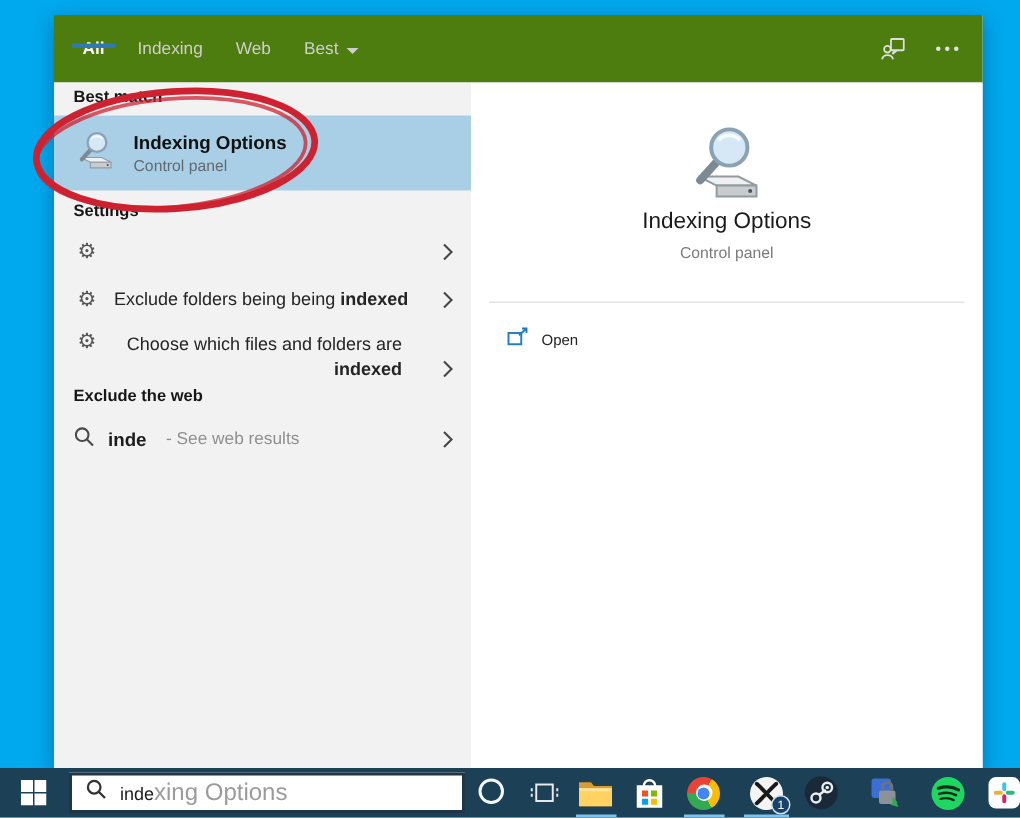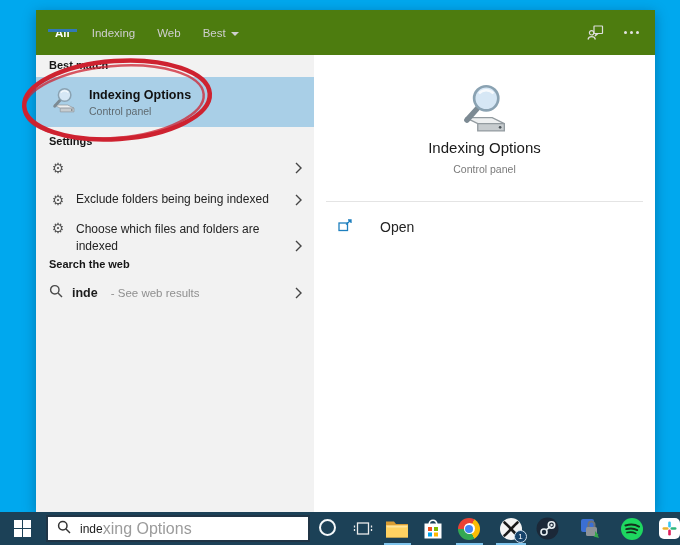--- a/index.html
+++ b/index.html
@@ -64,22 +64,22 @@
   .srow{height:32px;}
   .srow1{top:97px;}
   .srow2{top:129px;}
   .srow3{top:161px;height:46px;align-items:flex-start;padding-top:5px;}
   .srow3 .chev{align-self:center;margin-top:8px;}
   .gear{
     width:18px;flex:none;font-size:14px;line-height:1;color:#565656;text-align:center;
     font-family:"DejaVu Sans",sans-serif;
   }
   .row-label{margin-left:9px;font-size:12px;color:#242424;flex:1;line-height:1.45;}
-  .srow3 .row-label{max-width:192px;}
-  .row-label b{font-weight:normal;}
+  .srow3 .row-label{max-width:192px;text-align:right;}
+  .row-label b{font-weight:bold;}
   .chev{flex:none;margin-left:auto;display:flex;align-items:center;padding-right:2px;}
   .web-row{top:222px;height:32px;}
   .web-q{font-size:12.5px;font-weight:bold;color:#1c1c1c;margin-left:9px;}
   .web-rest{font-size:11.5px;color:#8f8f8f;margin-left:13px;}
 
   
   .right-pane{flex:1;background:#fff;position:relative;}
   .preview-icon{position:absolute;top:26px;left:0;right:0;display:flex;justify-content:center;}
   .preview-title{
     position:absolute;top:84px;left:0;right:0;text-align:center;
@@ -87,21 +87,21 @@
   }
   .preview-sub{
     position:absolute;top:108px;left:0;right:0;text-align:center;
     font-size:10.5px;color:#7a7a7a;
   }
   .divider{position:absolute;top:146px;left:12px;right:12px;height:1px;background:#e4e4e4;}
   .open-row{
     position:absolute;top:157px;left:0;right:0;height:30px;
     display:flex;align-items:center;padding-left:24px;cursor:pointer;
   }
-  .open-label{margin-left:28px;font-size:14px;color:#242424;}
+  .open-label{margin-left:9px;font-size:10px;color:#242424;}
 
   
   .annotation{position:absolute;left:0;top:0;z-index:60;pointer-events:none;}
 
   
   .taskbar{
     position:absolute;left:0;bottom:0;width:680px;height:33px;
     background:#1c4157;z-index:40;
   }
   .start-button{
@@ -245,21 +245,21 @@
         <div class="row srow srow3">
           <span class="gear">⚙</span>
           <span class="row-label"><span>Choose which files and folders are </span><b>indexed</b></span>
           <span class="chev">
             <svg width="7" height="12" viewBox="0 0 7 12" fill="none" stroke="#454545" stroke-width="1.4">
                 <polyline points="1,1 6,6 1,11"></polyline>
               </svg>
           </span>
         </div>
 
-        <div class="section-label lbl-web">Search the web</div>
+        <div class="section-label lbl-web">Exclude the web</div>
 
         <div class="row web-row">
           <span>
             <svg width="14" height="14" viewBox="0 0 14 14" fill="none" stroke="#4a4a4a" stroke-width="1.4">
               <circle cx="5.8" cy="5.8" r="4.2"></circle>
                 <line x1="9" y1="9" x2="13" y2="13"></line>
             </svg>
           </span>
           <span class="web-q">inde</span>
           <span class="web-rest"><span> - </span><span>See web results</span></span>

